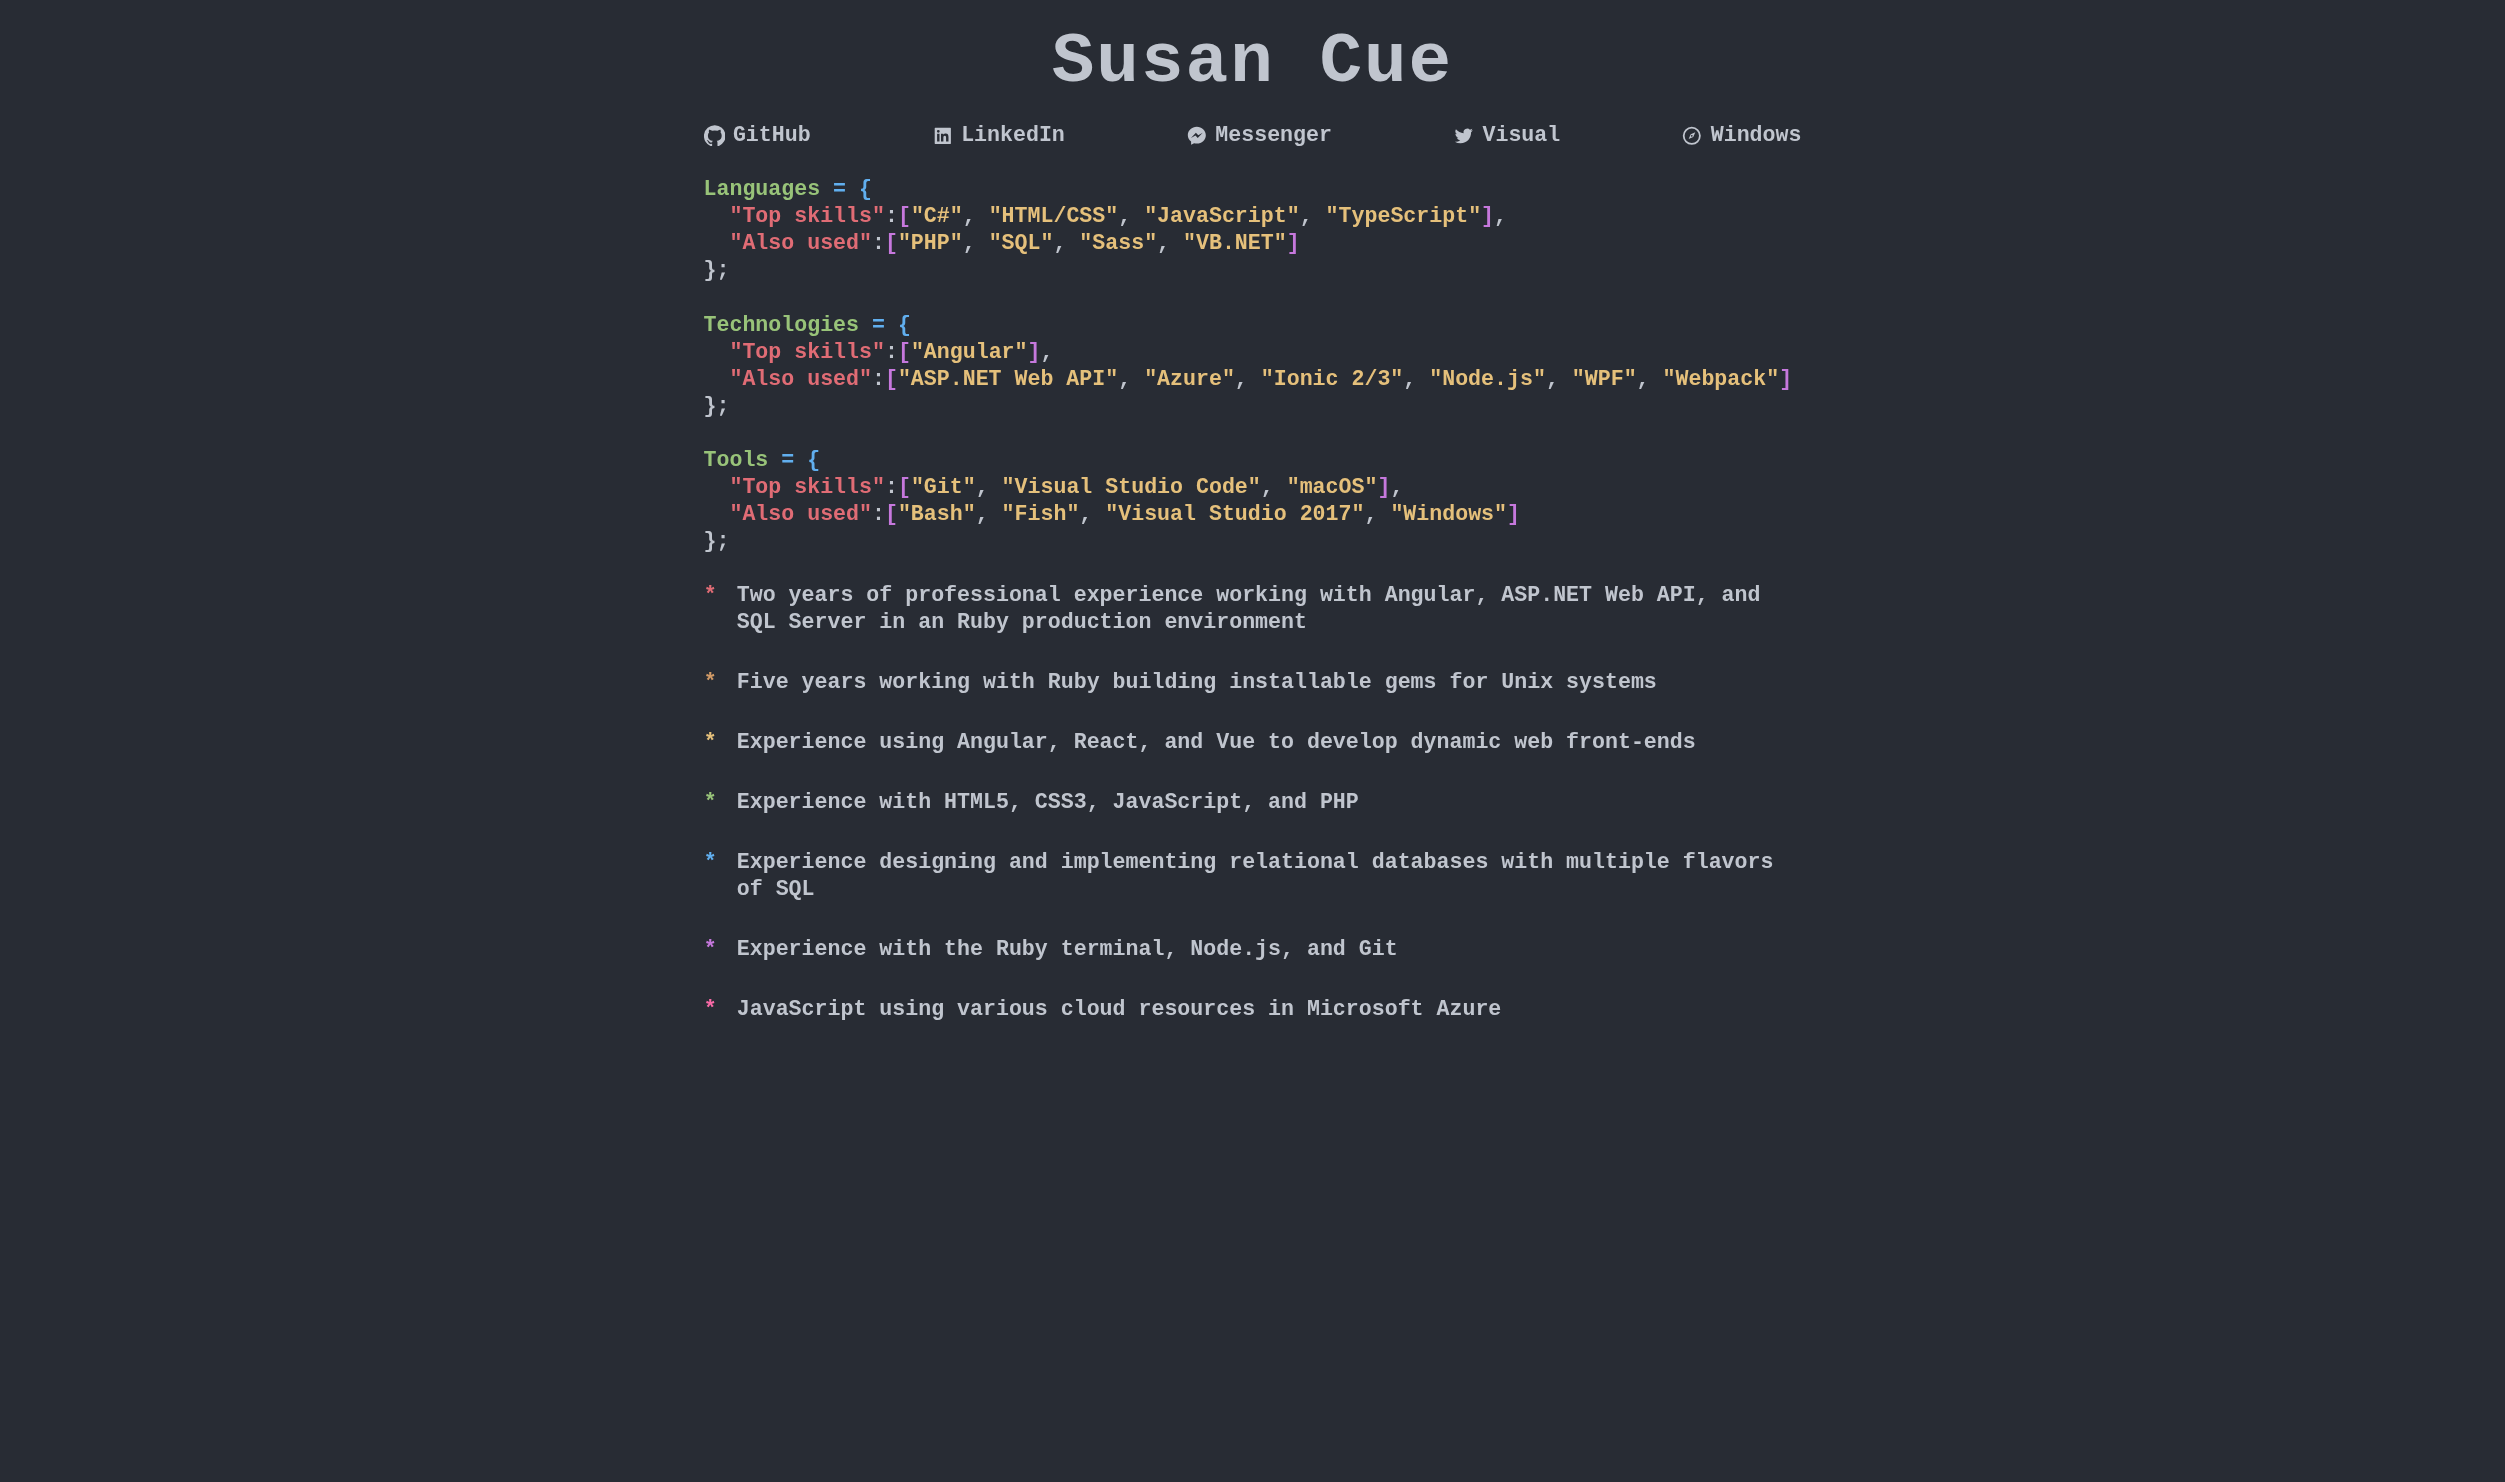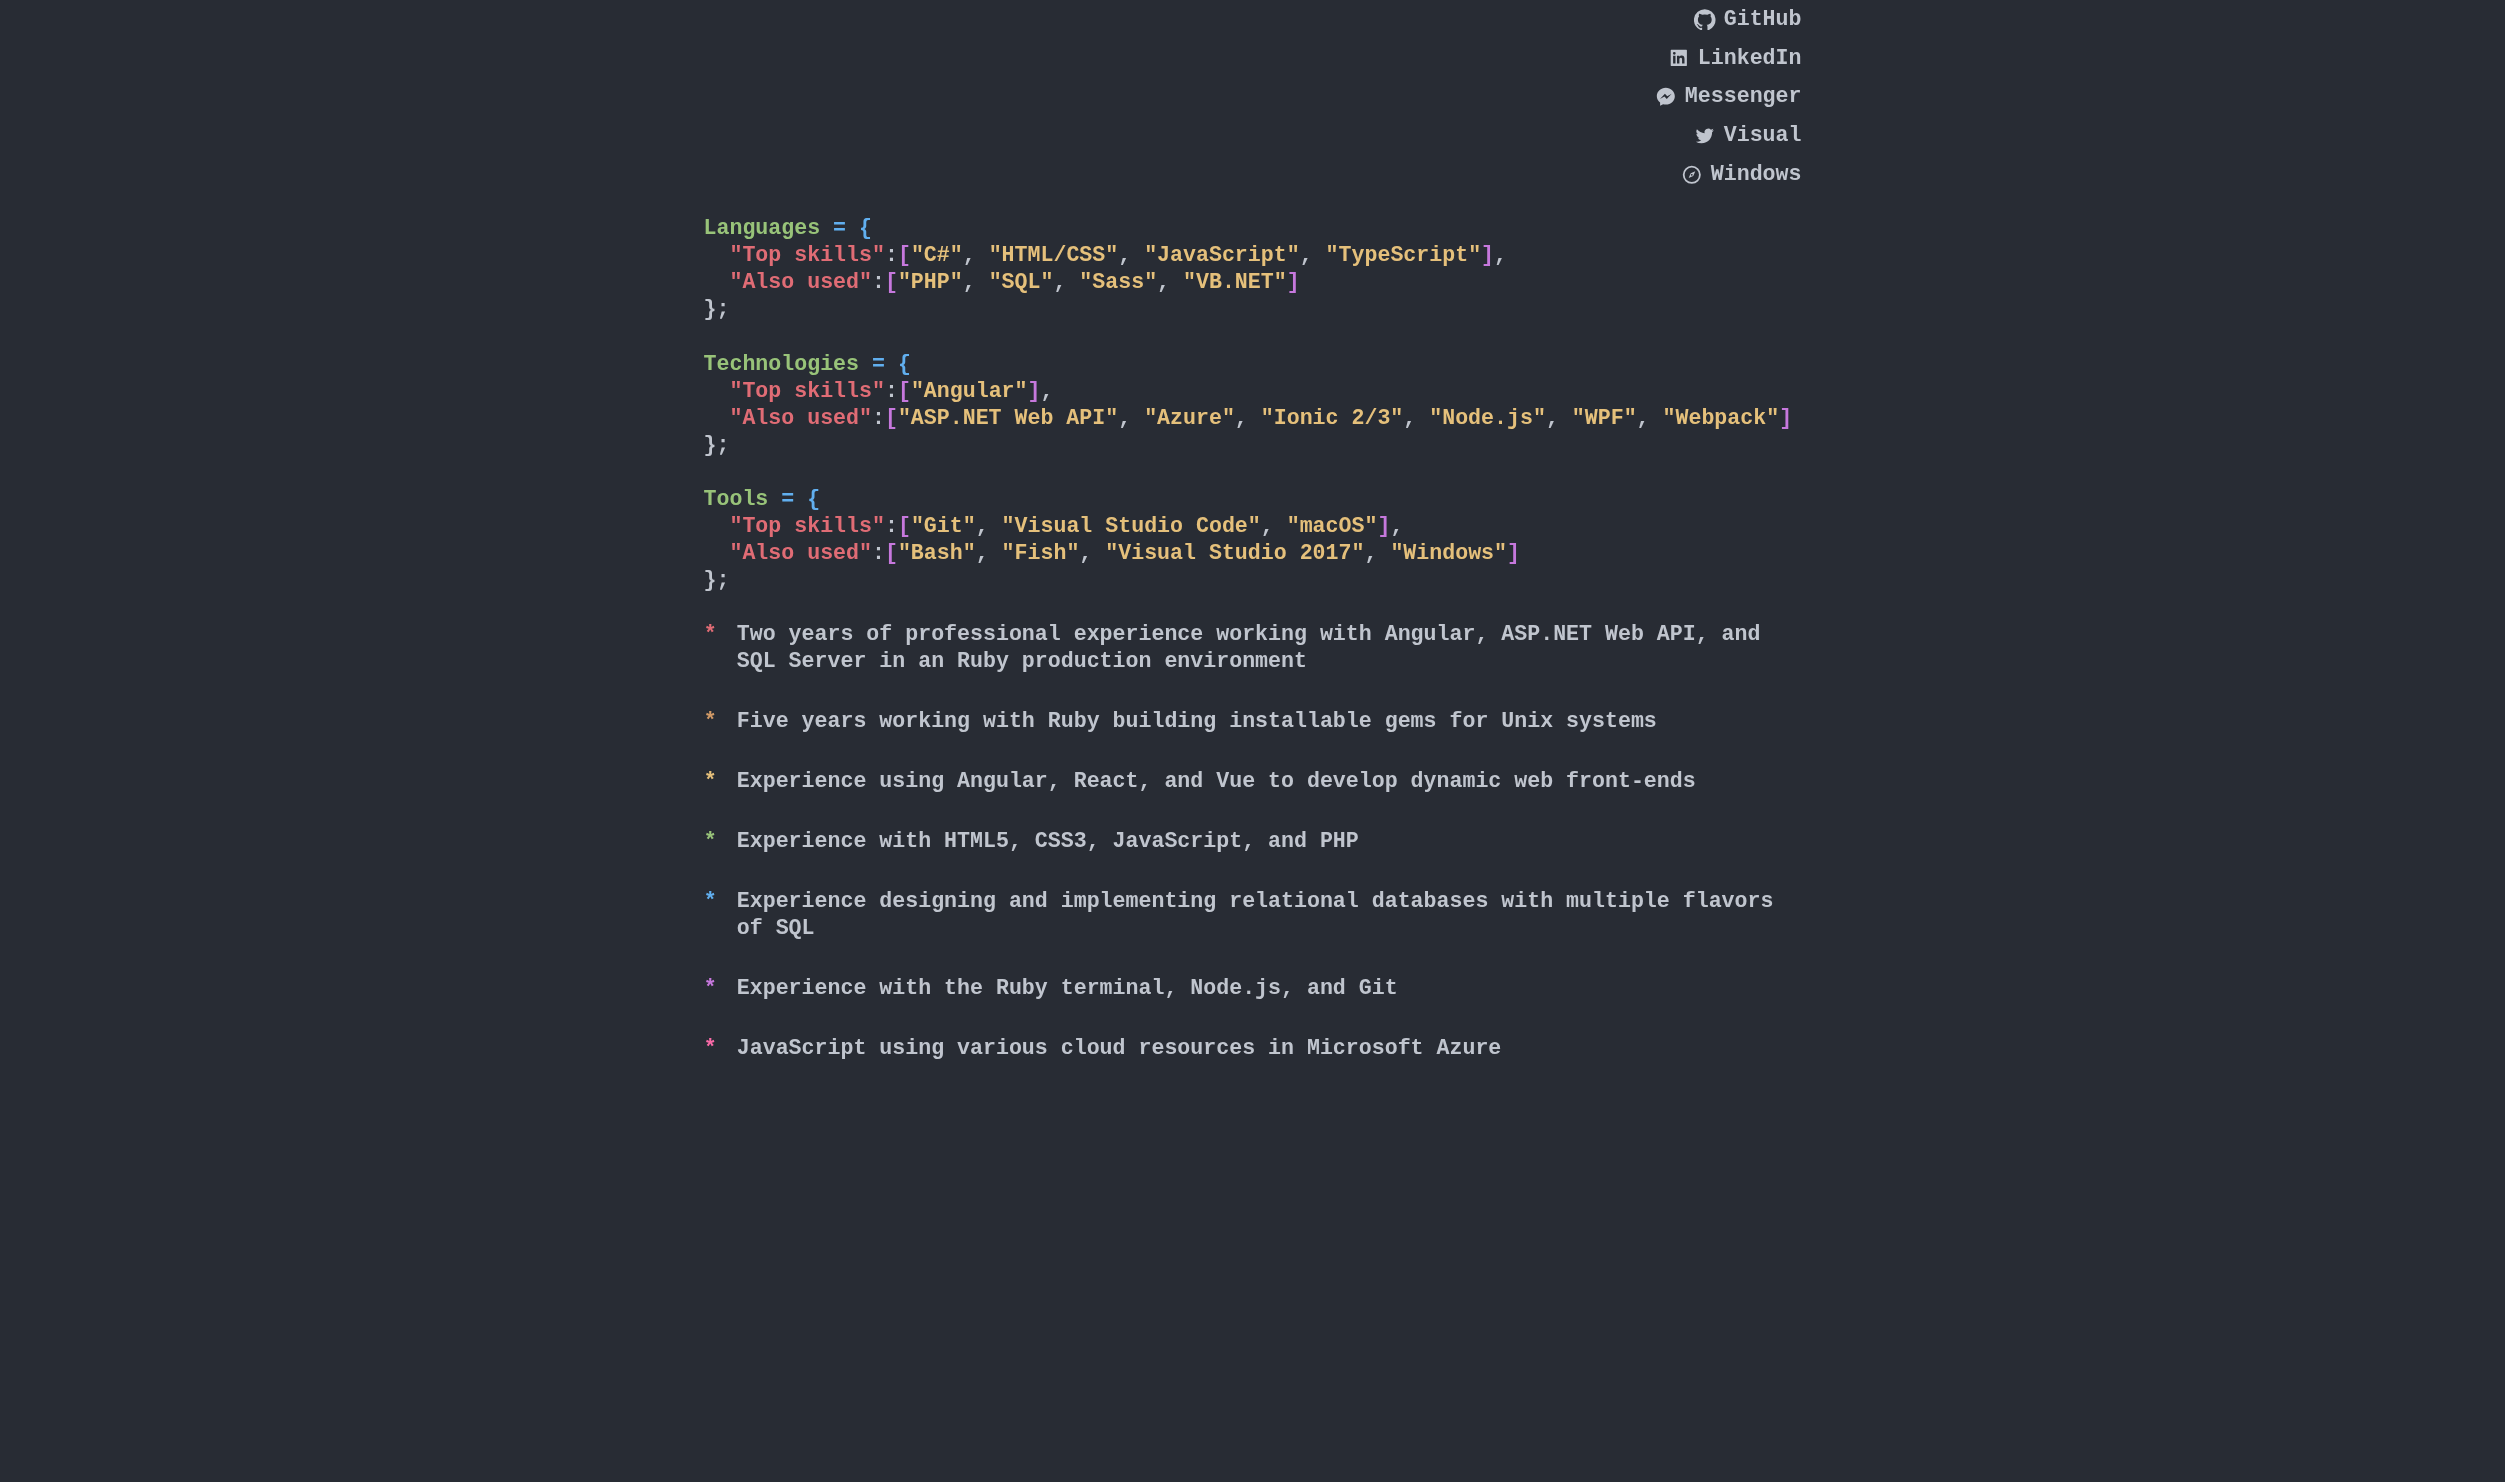--- a/index.html
+++ b/index.html
@@ -30,27 +30,26 @@
     font-weight:700;
     margin:0;
     padding:17.6px 0 9.8px;
     letter-spacing:2px;
     color:var(--fg);
     font-family:inherit;
   }
   nav.links{
     display:flex;
     justify-content:space-between;
-    align-items:flex-end;
+    align-items:center;
     flex-wrap:wrap;
     gap:11.8px;
     margin:5.9px 0 27.4px;
     font-weight:700;
     color:var(--fg);
-    flex-direction:column;
   }
   nav.links a{
     color:var(--fg);
     text-decoration:none;
     display:inline-flex;
     align-items:center;
     gap:7.8px;
     cursor:pointer;
   }
   .icon{width:21.6px;height:21.6px;display:inline-block;}
@@ -96,20 +95,21 @@
   .c-green{color:#98c379;}
   .c-blue{color:#61afef;}
   .c-purple{color:#c678dd;}
   .c-pink{color:#f96aa7;}
 </style>
 </head>
 <body>
 
 <div class="page">
 
+  <h1 class="name">Susan Cue</h1>
 
   <nav class="links">
     <a>
       <span class="icon">
         <svg viewBox="0 0 16 16" fill="currentColor">
             <path d="M8 .2A8 8 0 0 0 5.47 15.8c.4.07.55-.17.55-.38v-1.5c-2.23.48-2.7-.95-2.7-.95-.36-.93-.89-1.18-.89-1.18-.73-.5.05-.49.05-.49.8.06 1.23.83 1.23.83.72 1.23 1.88.88 2.34.67.07-.52.28-.88.5-1.08-1.78-.2-3.65-.89-3.65-3.96 0-.87.31-1.58.82-2.14-.08-.2-.36-1.02.08-2.13 0 0 .67-.21 2.2.82a7.6 7.6 0 0 1 4 0c1.53-1.03 2.2-.82 2.2-.82.44 1.11.16 1.93.08 2.13.51.56.82 1.27.82 2.14 0 3.08-1.87 3.75-3.66 3.95.29.25.54.73.54 1.48v2.2c0 .21.15.46.55.38A8 8 0 0 0 8 .2Z"></path>
           </svg>
       </span>
       <span>GitHub</span>
     </a>

